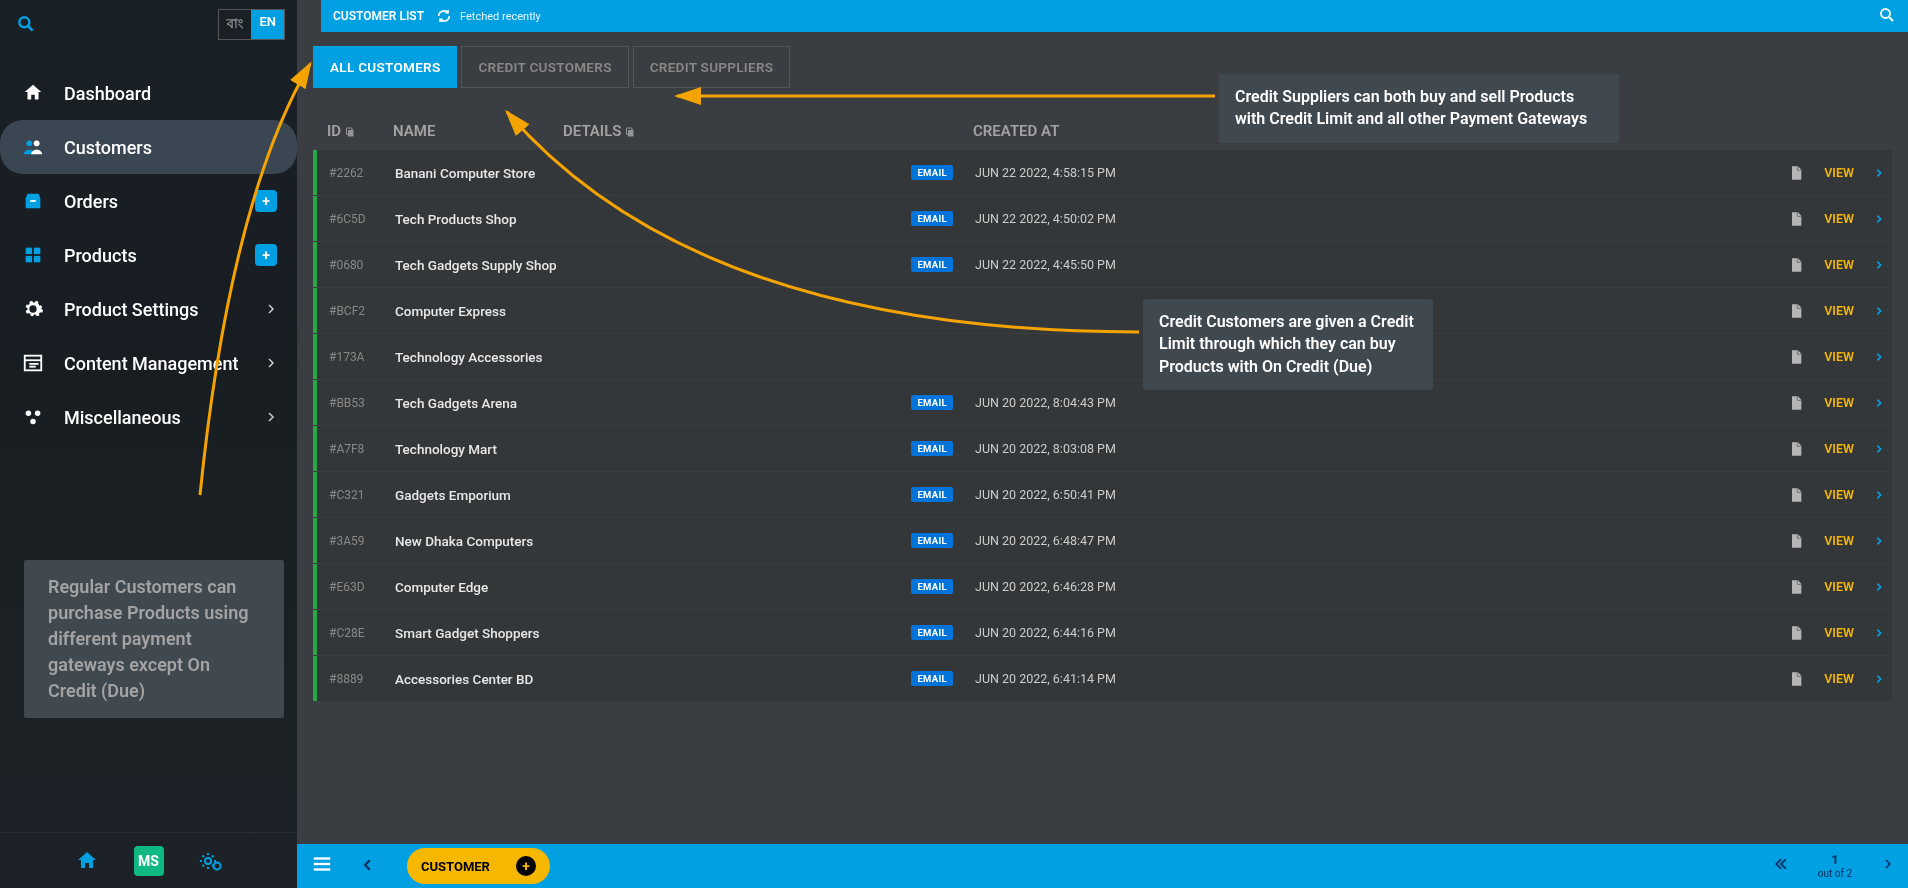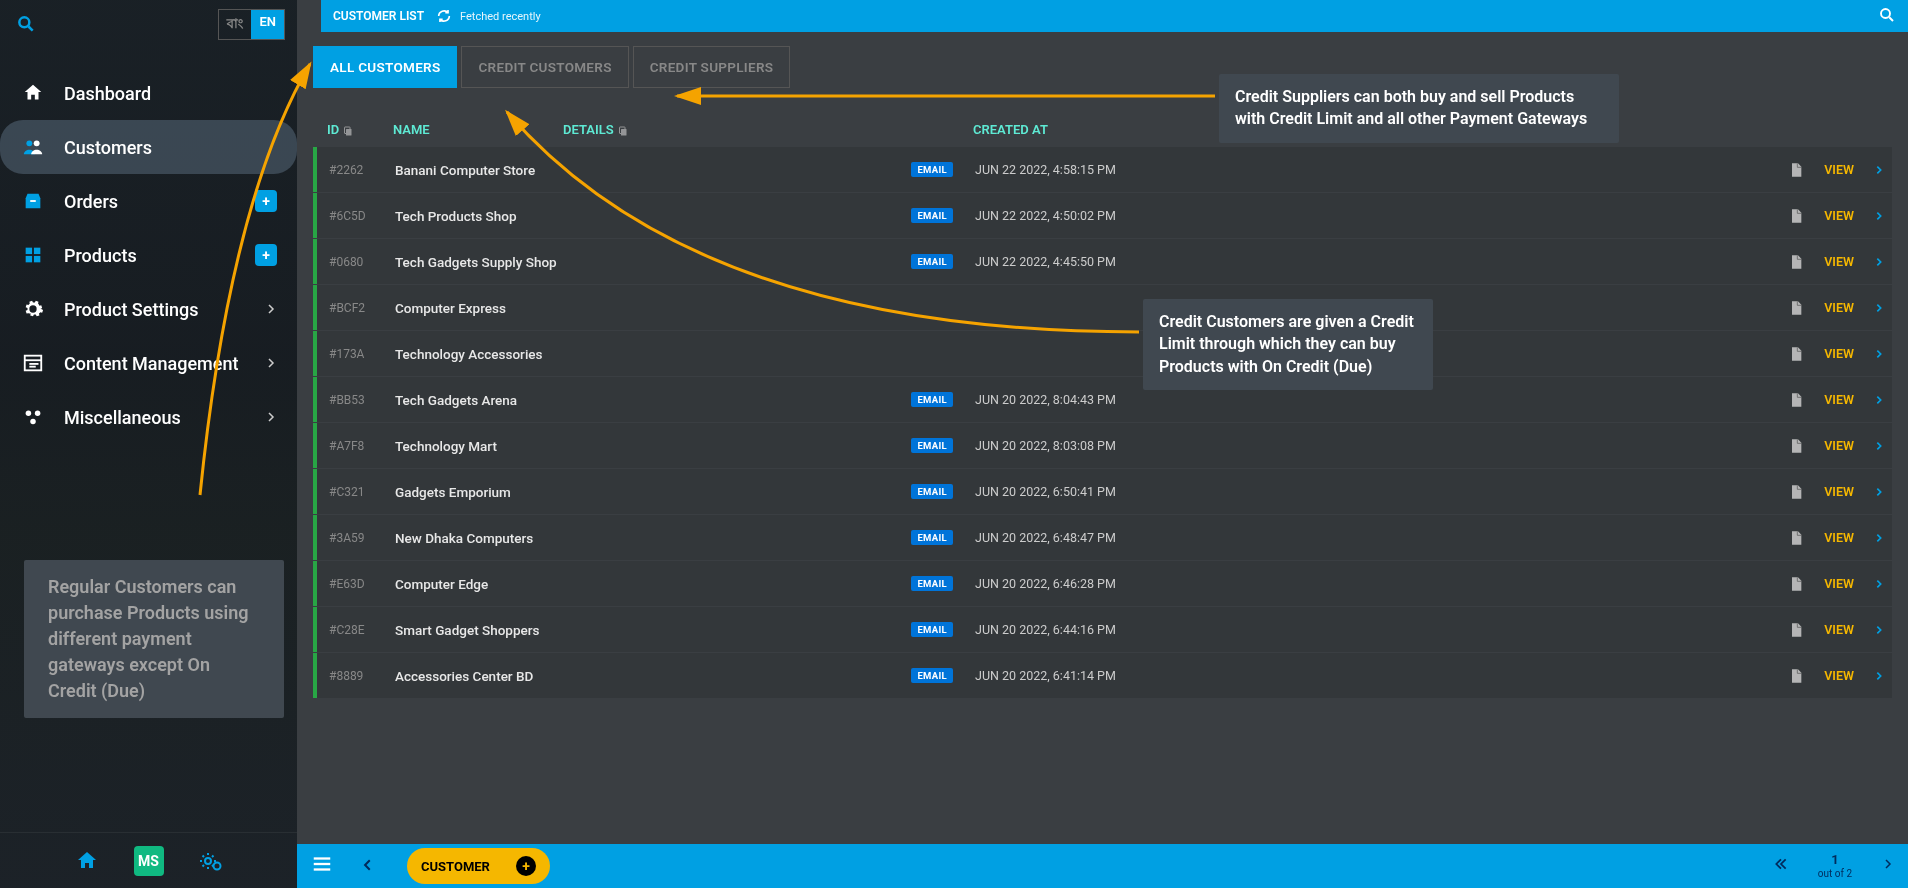--- a/index.html
+++ b/index.html
@@ -50,21 +50,21 @@
 .main { flex:1; display:flex; flex-direction:column; background:#3a3e42; }
 .topbar { height:32px; background:#00a0e3; color:#fff; display:flex; align-items:center; padding:0 12px; font-size:12px;margin-left:24px;}
 .topbar-title { font-weight:600; margin-right:12px;}
 .topbar-fetch { font-size:11px; opacity:0.9;}
 .topbar-search { margin-left:auto;}
 .content { flex:1; padding:14px 16px 0 16px; overflow:hidden; position:relative;}
 .tabs { display:flex; gap:4px; }
 .tab { padding:12px 16px; font-size:13.5px; font-weight:600; color:#888; background:transparent; border:1px solid #555; cursor:pointer; letter-spacing:0.3px;}
 .tab.active { background:#00a0e3; color:#fff; border-color:#00a0e3;}
 .table-wrap { margin-top:24px;}
-.thead { display:flex; padding:10px 10px; font-size:13px; font-weight:600; color:#5eead4;}
+.thead { display:flex; padding:10px 10px; font-size:15px; font-weight:600; color:#a3a3a3;}
 .col-id { width:70px; padding-left:4px;}
 .col-name { width:170px;}
 .col-details { width:410px;}
 .col-created { flex:1; padding-left:0;}
 .col-actions { width:120px; text-align:right;}
 .copy-ico { display:inline-block; width:12px;height:12px; vertical-align:middle; margin-left:3px; opacity:0.7;}
 .trow { display:flex; align-items:center; height:45px; background:#33373a; margin-bottom:1px; border-left:4px solid #28a745; padding:0 8px 0 8px; font-size:13.5px;}
 .trow .col-id { color:#888; font-size:12px;}
 .trow .col-name { color:#e8e8e8; font-weight:500;}
 .trow .col-details { }

